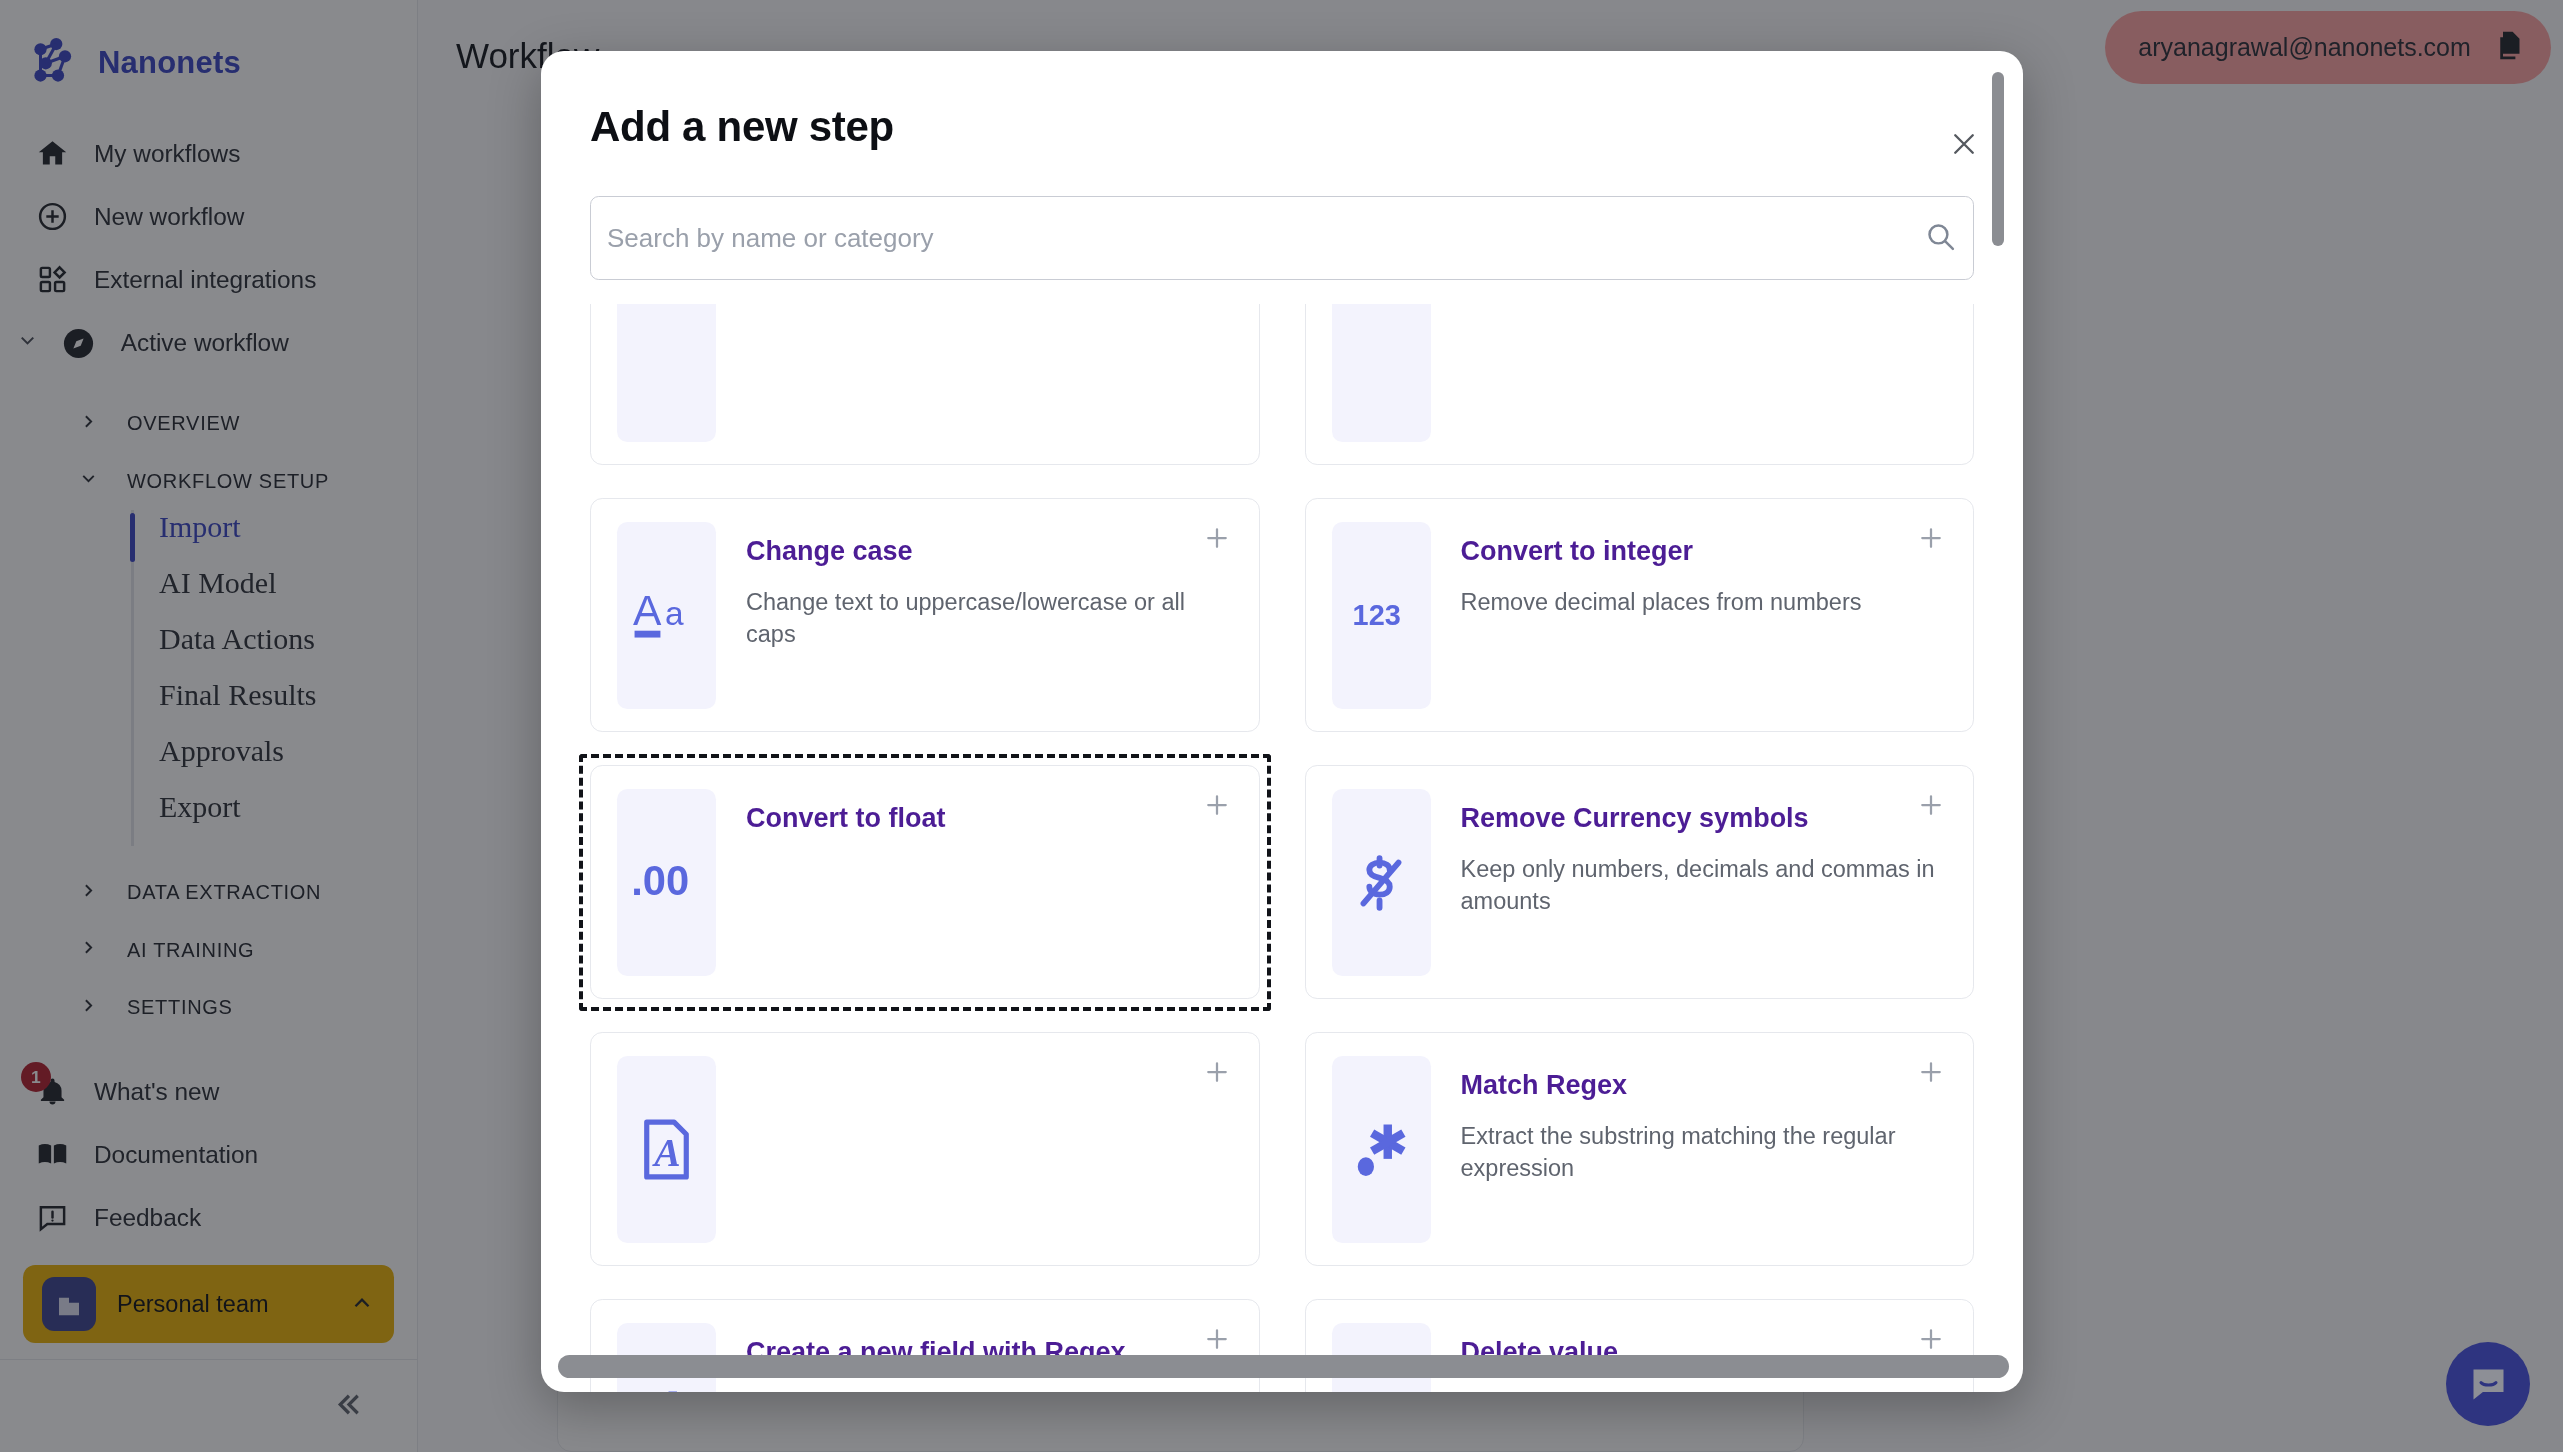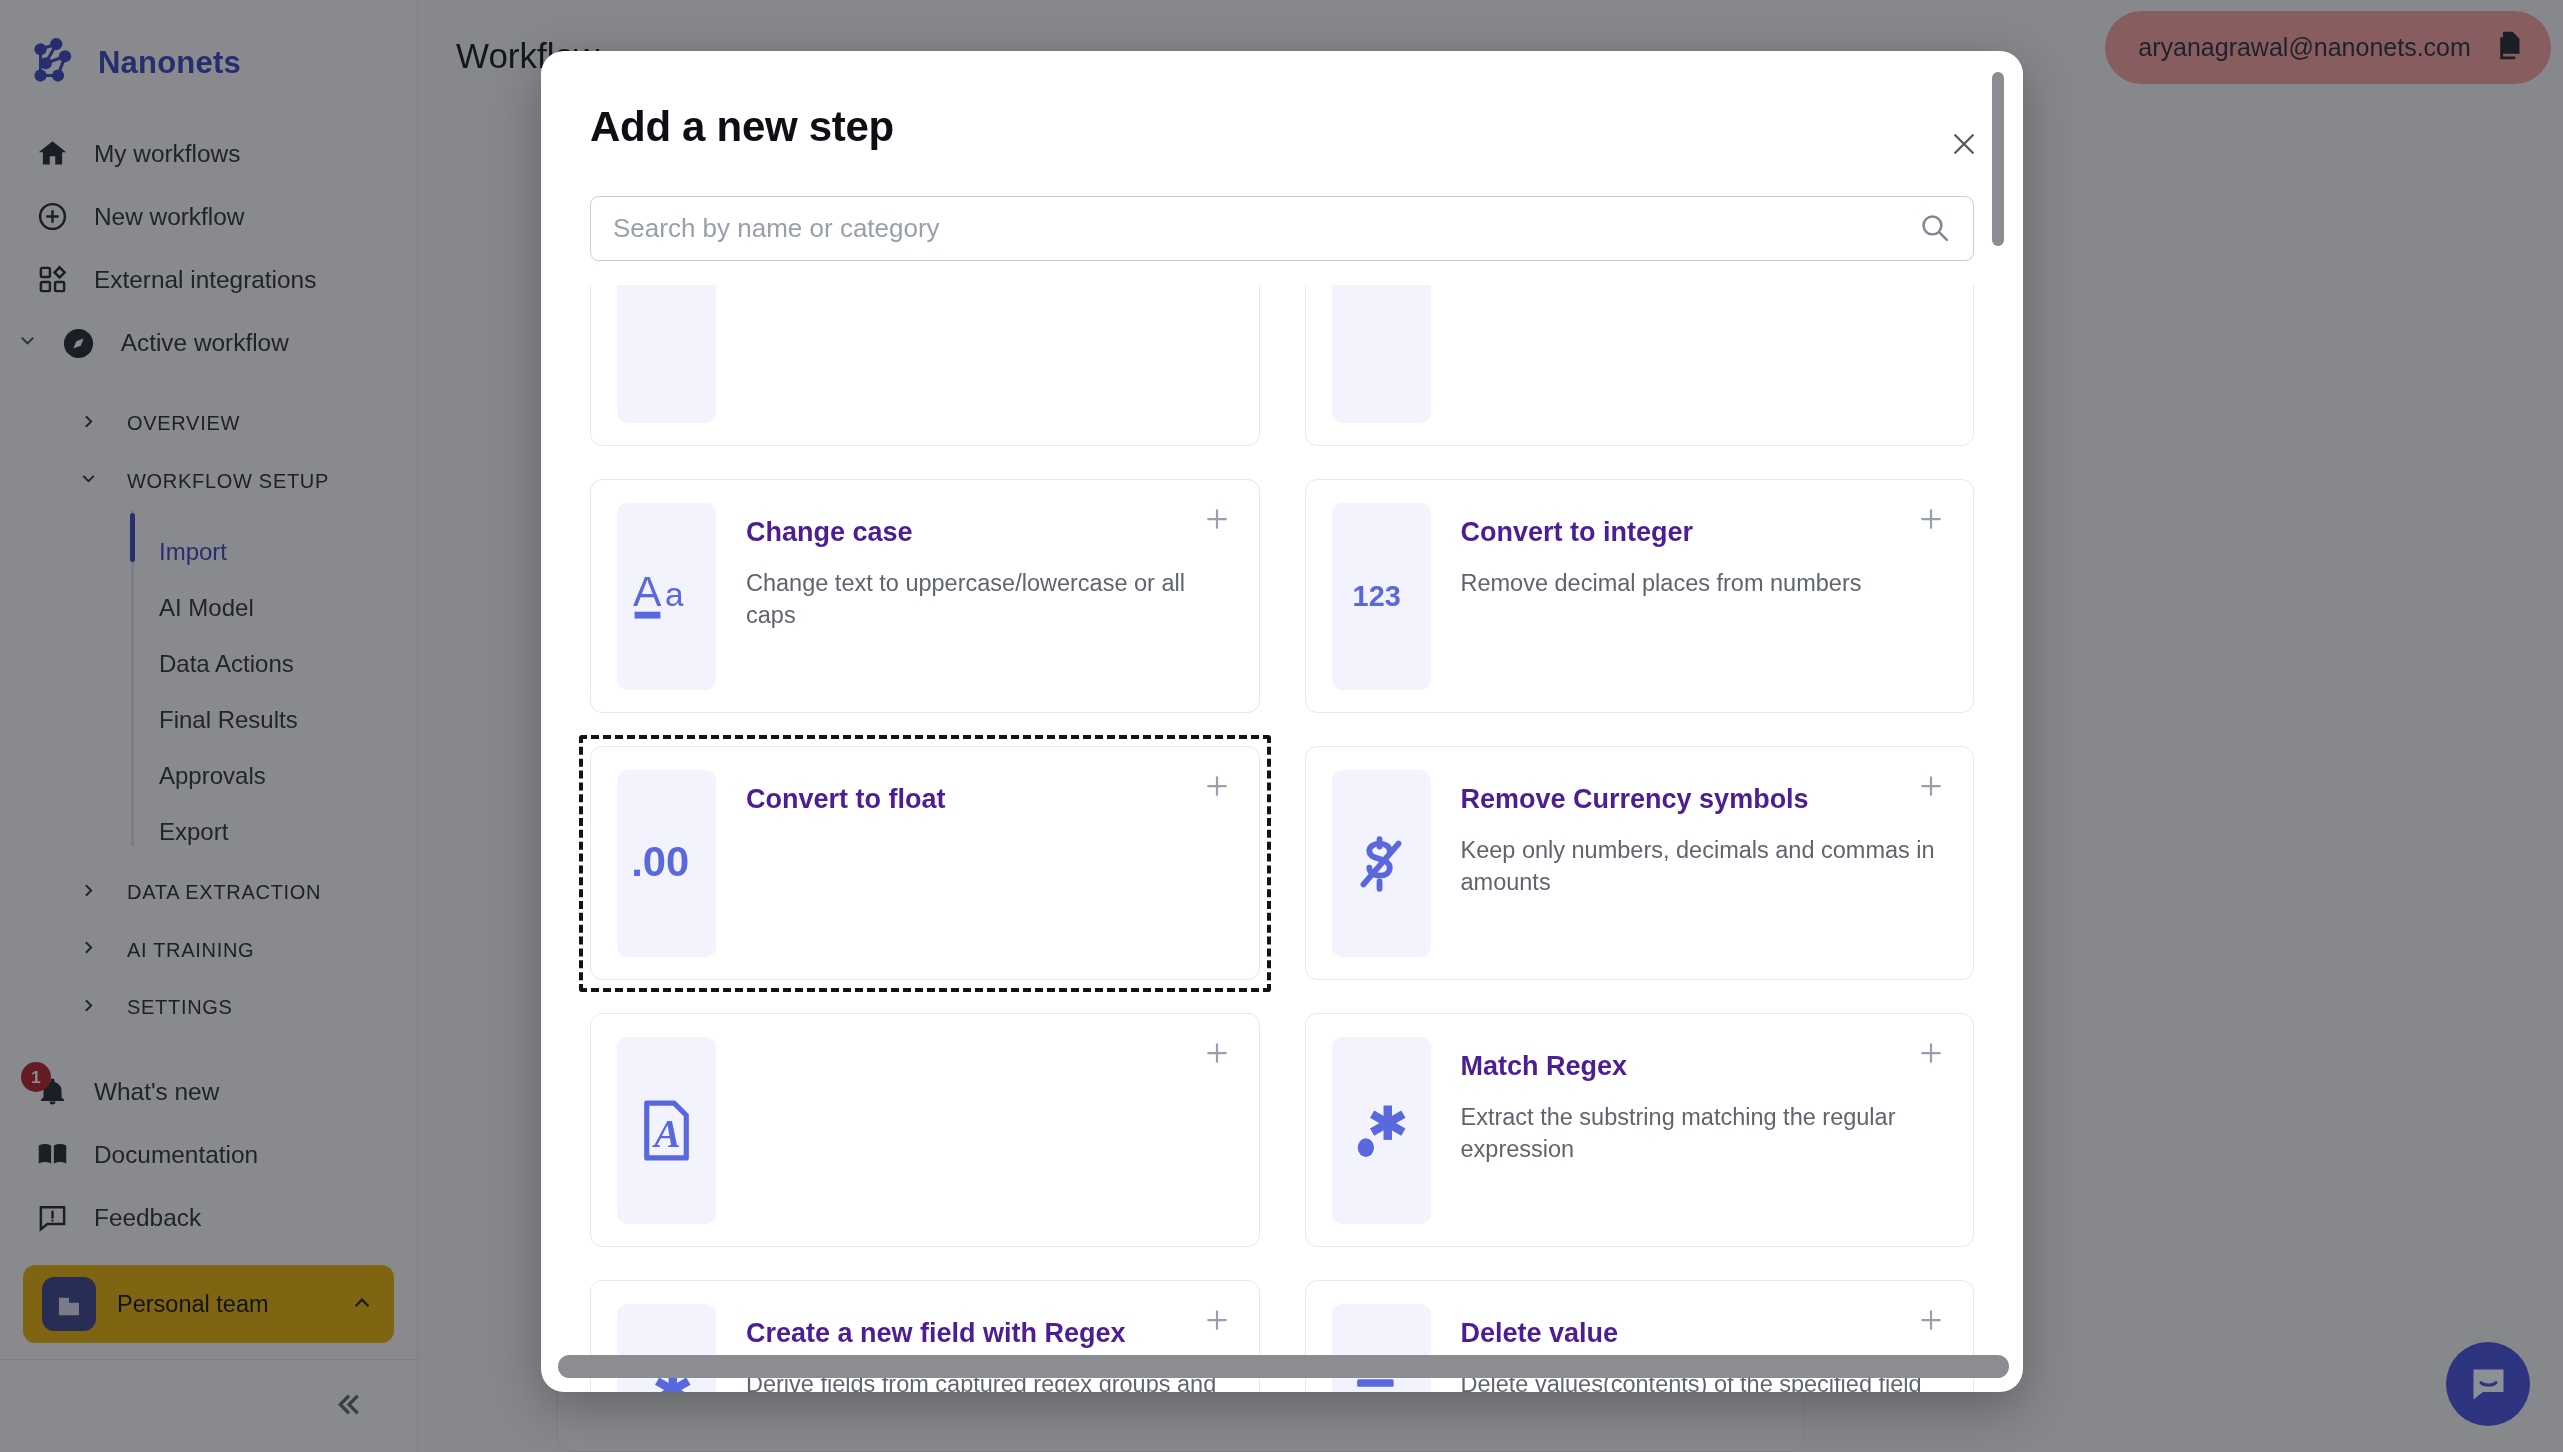--- a/index.html
+++ b/index.html
@@ -32,22 +32,22 @@
   .nav-section {
     display: flex; align-items: center; gap: 28px;
     height: 59px; padding-left: 78px; cursor: pointer;
     font-size: 20px; color: #262a33; letter-spacing: 0.7px; font-weight: 400;
   }
   .caret { width: 21px; display:inline-block; flex:0 0 21px; text-align:center; font-size: 19px; color:#2c3038; }
 
   .sub-wrap { position: relative; margin-left: 131px; }
   .sub-rail { position: absolute; left: 0; top: 0; bottom: 0; width: 2.6px; background: #e3e5ea; }
   .sub-item {
-    position: relative; height: 56px; display: flex; align-items: flex-end;
-    padding-left: 28px; font-size: 24px; color: #2f333b; cursor: pointer;
+    position: relative; height: 56px; display: flex; align-items: flex-start;
+    padding-left: 28px; font-size: 30px; color: #2f333b; cursor: pointer; font-family: Liberation Serif, serif;
   }
   .sub-item.active { color: #3b46c4; }
   .sub-item.active::before {
     content: ""; position: absolute; left: -0.9px; top: 3.5px; bottom: 3.5px; width: 4.4px;
     background: #3b46c4; border-radius: 2.6px;
   }
 
   .spacer { flex: 1 1 auto; }
 
   .bell-wrap { position: relative; width: 38px; height: 38px; }
@@ -113,22 +113,22 @@
     box-shadow: 0 15.7px 52px rgba(0,0,0,.28);
     display: flex; flex-direction: column; overflow: hidden;
   }
   #modal-head { padding: 52px 49px 0 49px; position: relative; flex: 0 0 auto; }
   #modal-title { font-size: 42px; font-weight: 700; color: #0d0f14; letter-spacing: -0.3px; }
   #close-btn {
     position: absolute; right: 37px; top: 71px; width: 44px; height: 44px;
     display:flex; align-items:center; justify-content:center; cursor: pointer;
   }
   #search-wrap {
-    margin: 45px 49px 0 49px; height: 65px; border: 0.9px solid #c9ccd4; border-radius: 8.7px;
-    display: flex; align-items: center; padding: 0 22px; position: relative; flex: 0 0 auto;
+    margin: 45px 49px 0 49px; height: 84px; border: 0.9px solid #c9ccd4; border-radius: 8.7px;
+    display: flex; align-items: center; padding: 0 16px; position: relative; flex: 0 0 auto;
   }
   #search-input {
     flex: 1; border: none; outline: none; font-size: 26px; color: #1b1e25;
     font-family: "Liberation Sans", sans-serif; background: transparent;
   }
   #search-input::placeholder { color: #9aa0ab; }
 
   #cards-scroll {
     position: relative; flex: 1 1 auto; margin-top: 24.4px;
     overflow: hidden; padding: 0 49px 0 49px;

